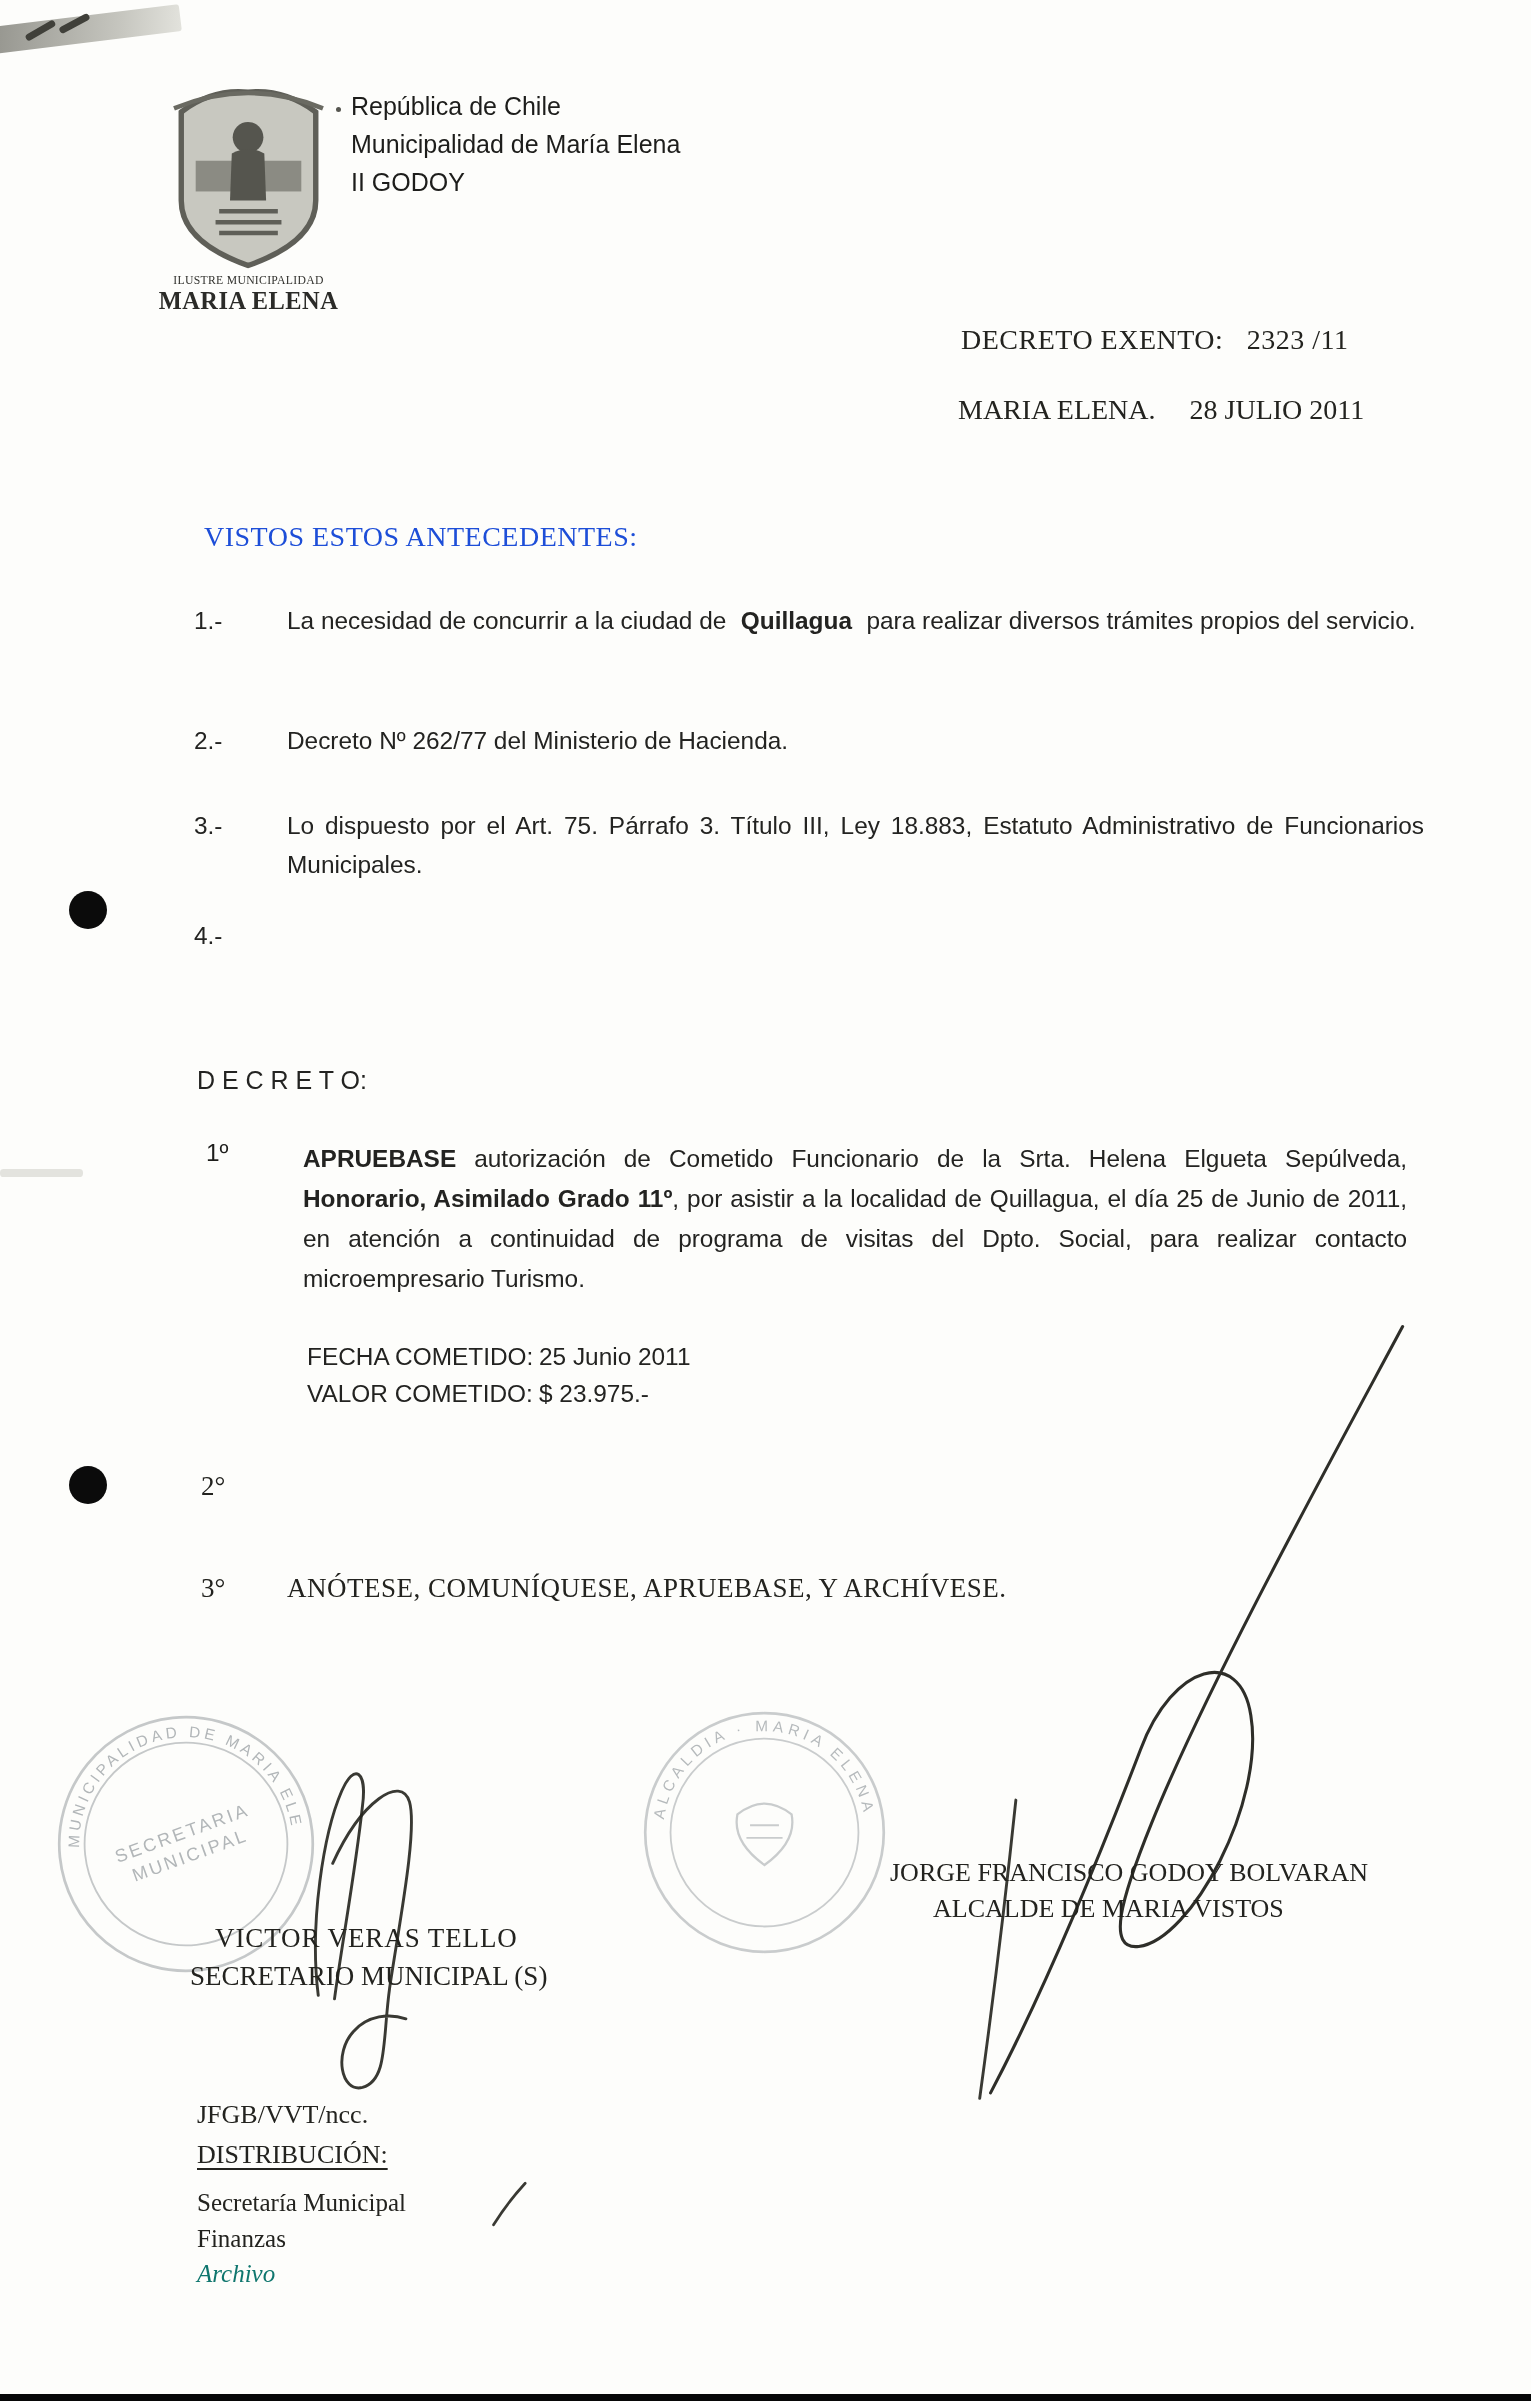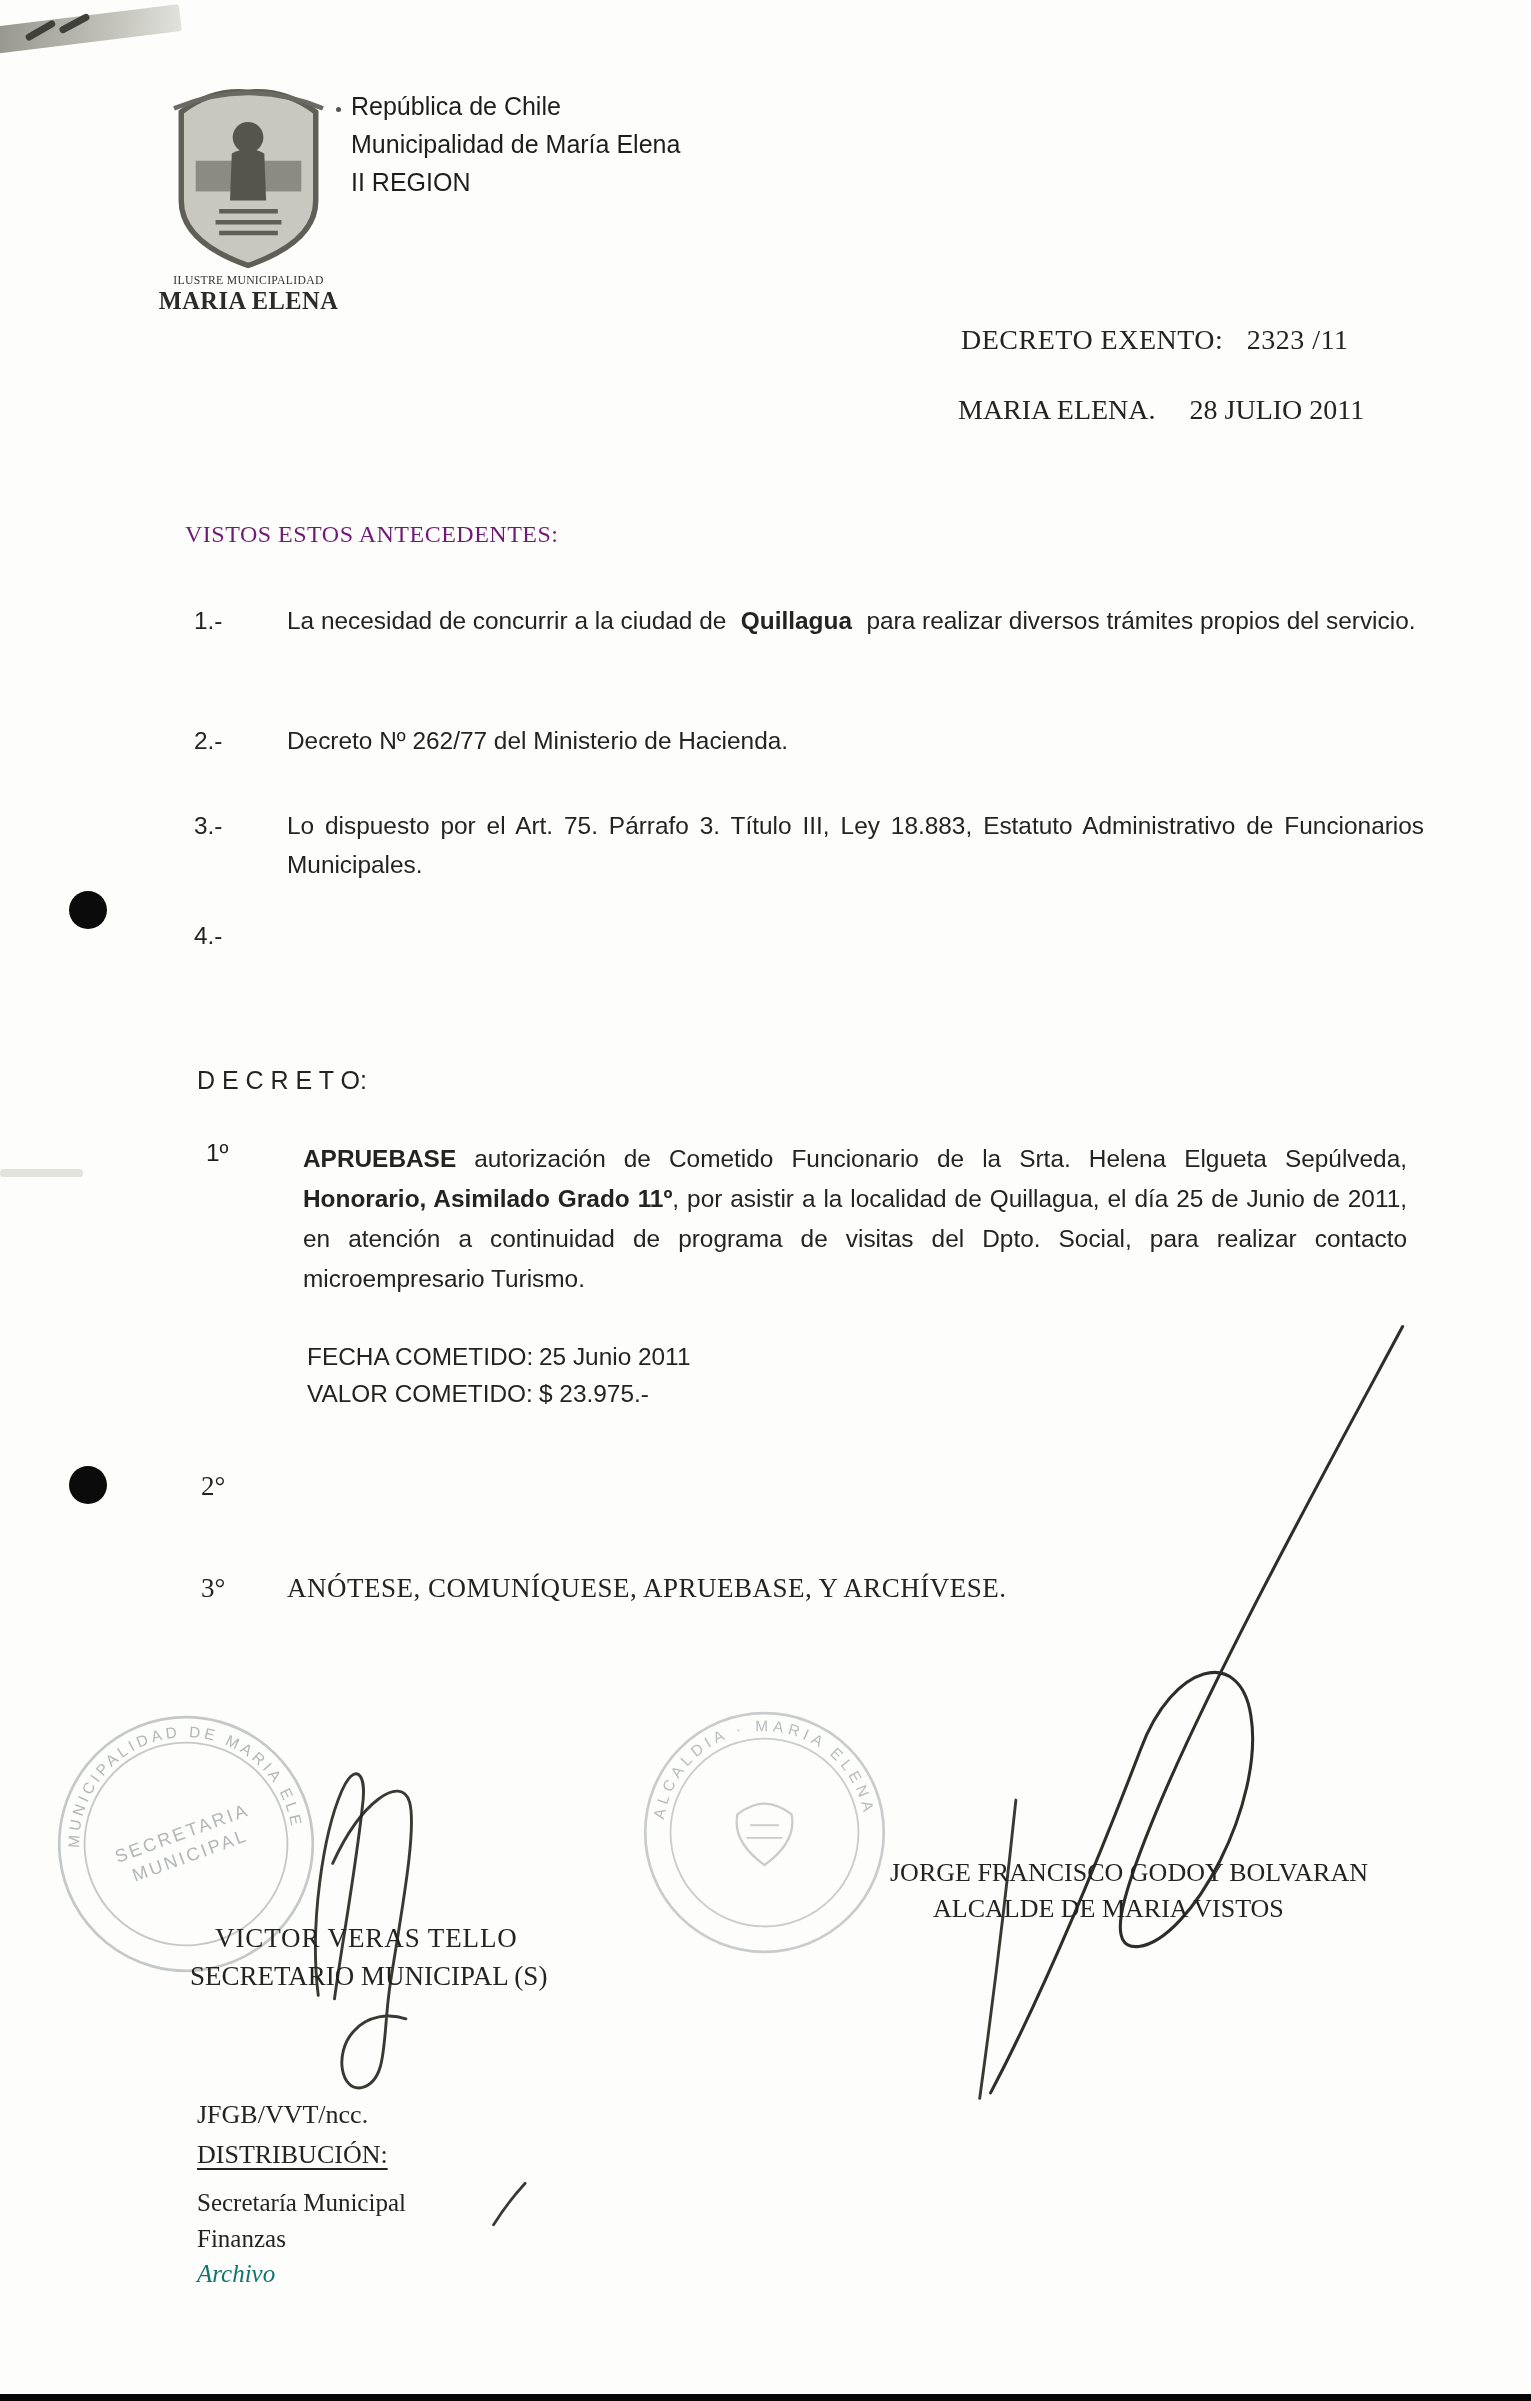--- a/index.html
+++ b/index.html
@@ -18,21 +18,21 @@
   .lh1{left:351px;top:92px;font-size:25px;color:#1d1d1b;}
   .lh2{left:351px;top:130px;font-size:25px;color:#1d1d1b;}
   .lh3{left:351px;top:168px;font-size:25px;color:#1d1d1b;}
 
   
   .dh1{left:961px;top:324px;font-size:28px;letter-spacing:0.5px;color:#23231f;}
   .dh2{left:958px;top:394px;font-size:28px;color:#23231f;font-family:Liberation Serif, serif;}
   .gapL{margin-left:23.5px;}
   .gapL2{margin-left:34px;}
 
-  .vt{left:185px;top:521px;font-size:24px;letter-spacing:0.5px;color:#701a75;}
+  .vt{left:204px;top:521px;font-size:28px;letter-spacing:0.5px;color:#1d4ed8;}
 
   .ant{font-size:24.4px;line-height:39px;color:#232321;}
   .n1{left:194px;top:601px;}  .b1{left:287px;top:601px;width:1137px;}
   .n2{left:194px;top:721px;}  .b2{left:287px;top:721px;}
   .n3{left:194px;top:806px;}  .b3{left:287px;top:806px;width:1137px;}
   .n4{left:194px;top:916px;} .b4{left:287px;top:916px;width:1137px;}
   .qgap{margin:0 14.5px;}
 
   .dt{left:197px;top:1066px;font-size:25px;color:#232321;}
   .d1n{left:206px;top:1139px;font-size:24.4px;}
@@ -95,21 +95,21 @@
     <rect x="34" y="88" width="117" height="34" fill="#84847c" opacity="0.9"></rect>
     <circle cx="92" cy="62" r="17" fill="#55554e"></circle>
     <path d="M74,80 Q92,70 110,80 L112,132 L72,132 Z" fill="#55554e"></path>
     <path d="M60,144 L125,144 M56,156 L129,156 M60,168 L125,168" stroke="#5f5f58" stroke-width="5" fill="none"></path>
     <path d="M10,30 Q92,-4 175,30" fill="none" stroke="#6a6a62" stroke-width="5"></path>
   </svg>
   <div class="abs seal-top serif">ILUSTRE MUNICIPALIDAD</div>
   <div class="abs seal-name serif">MARIA ELENA</div>
   <div class="abs lh1 sans">República de Chile</div>
   <div class="abs lh2 sans">Municipalidad de María Elena</div>
-  <div class="abs lh3 sans">II REGION</div>
+  <div class="abs lh3 sans">II GODOY</div>
 
   <div class="abs dh1 serif">
     <span>DECRETO EXENTO:</span><span class="gapL">2323 /11</span>
   </div>
   <div class="abs dh2 serif">
     <span>MARIA ELENA.</span><span class="gapL2">28 JULIO 2011</span>
   </div>
 
   <div class="abs vt serif">VISTOS ESTOS ANTECEDENTES:</div>
 

